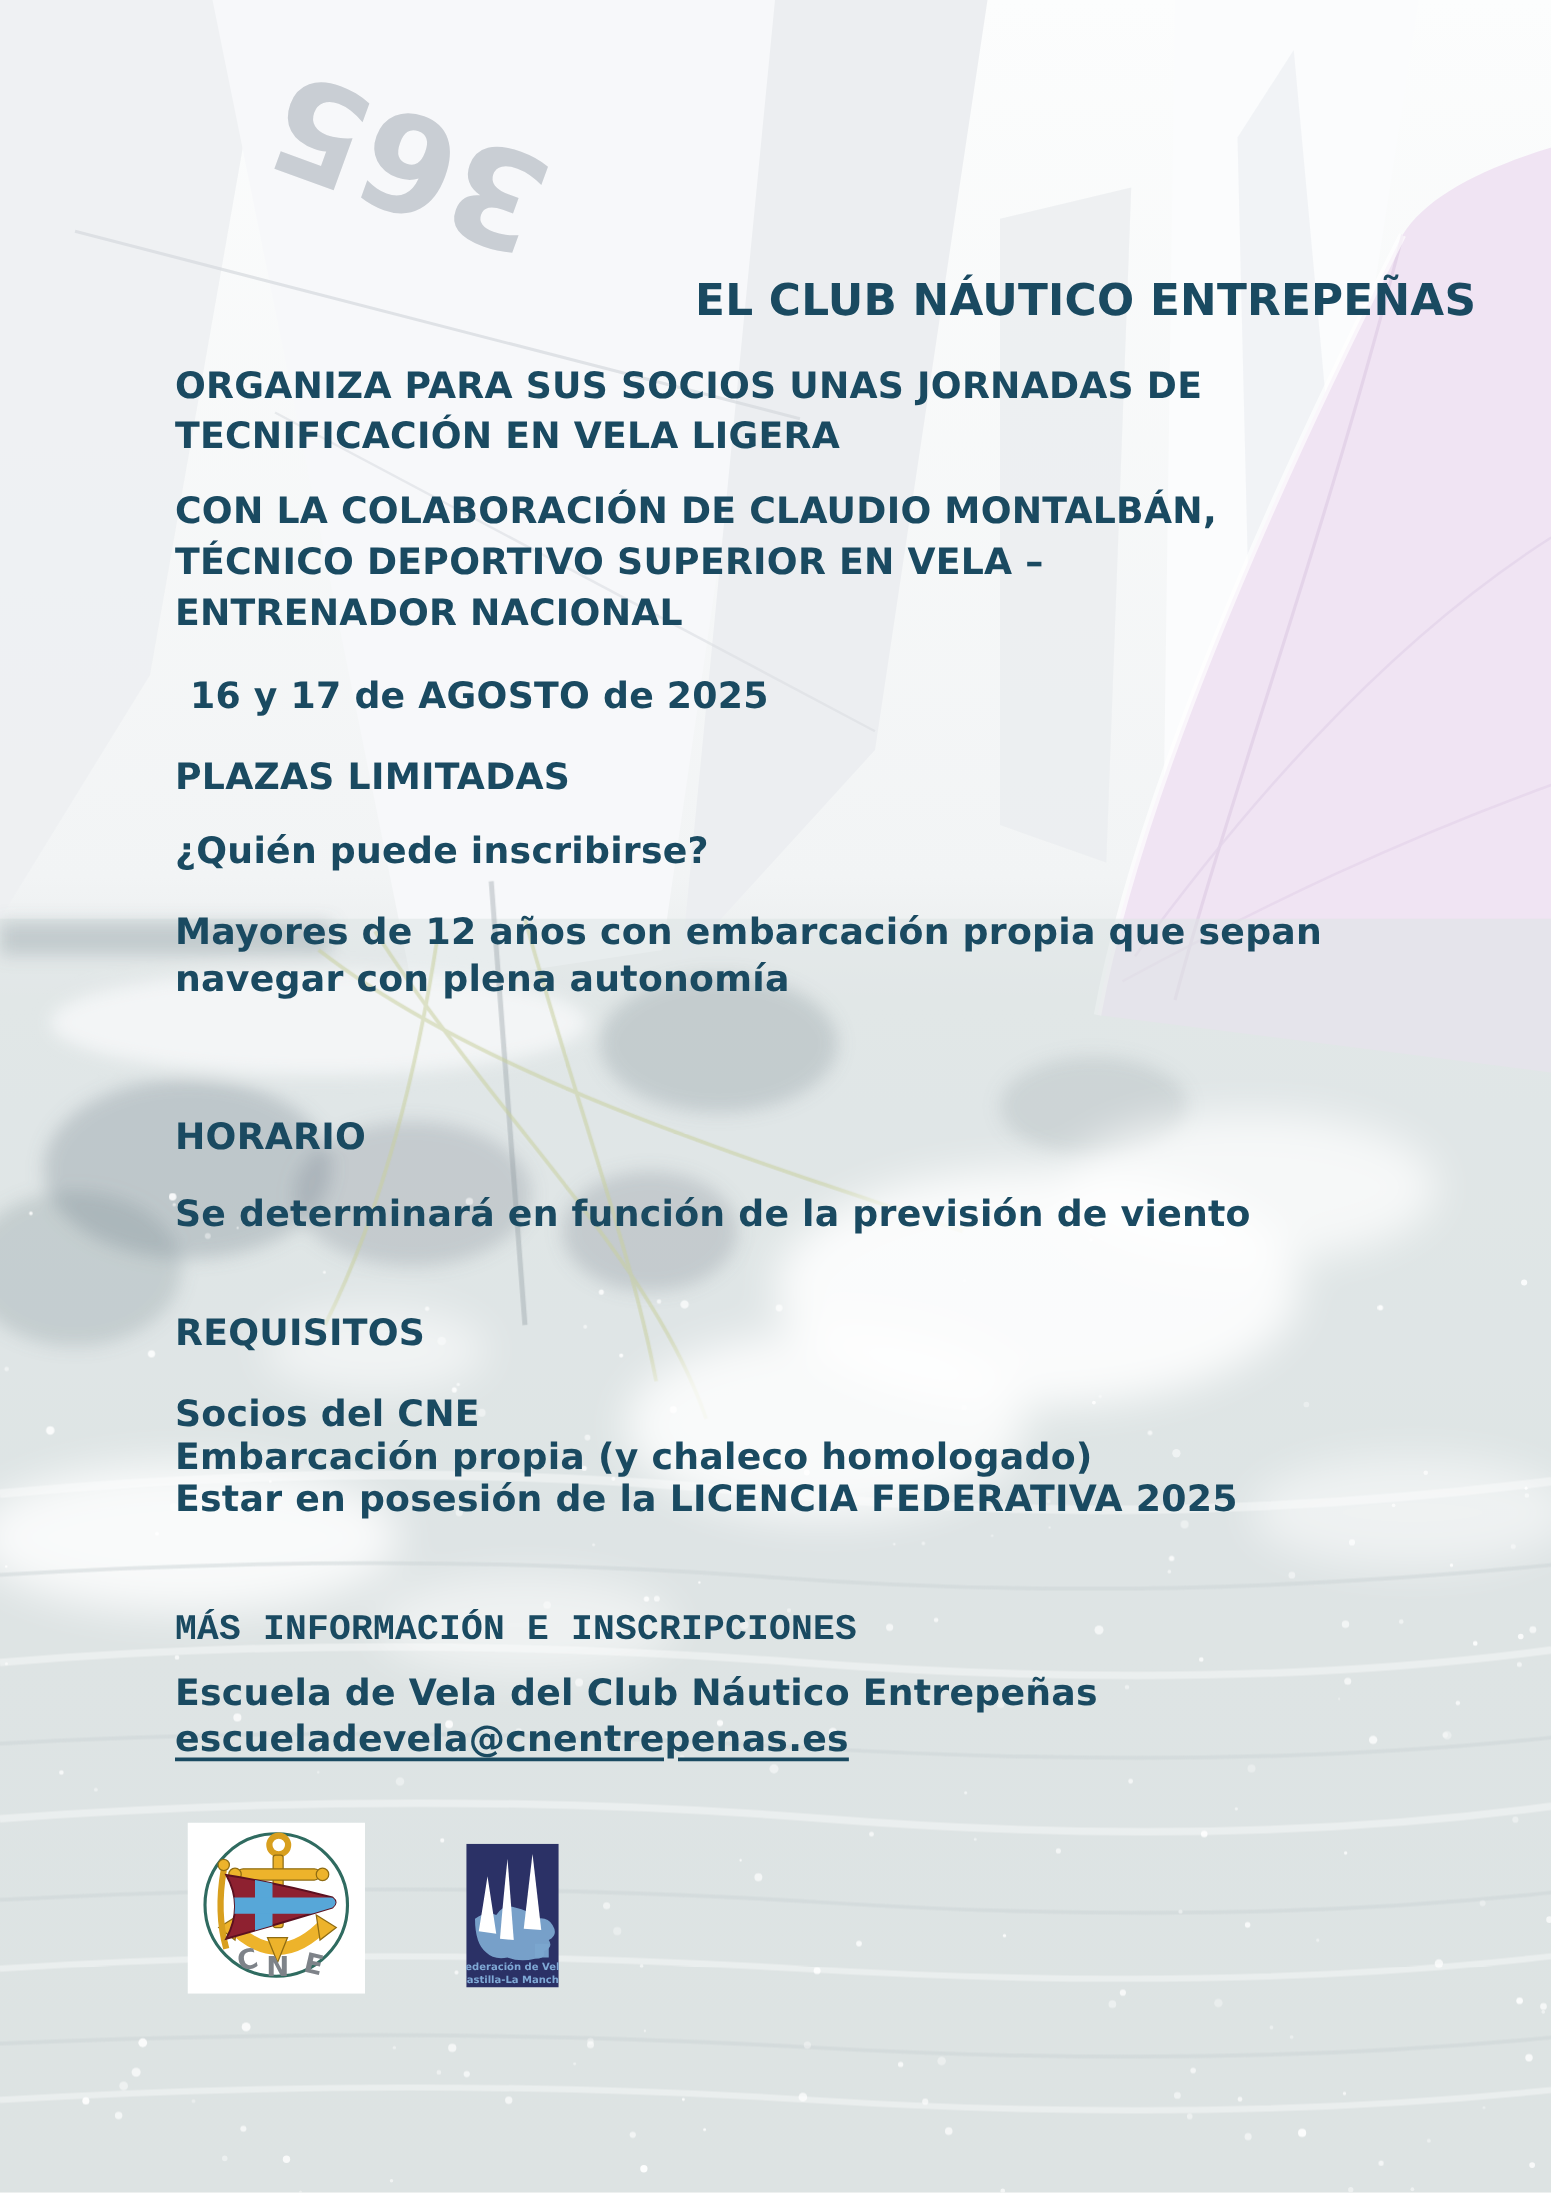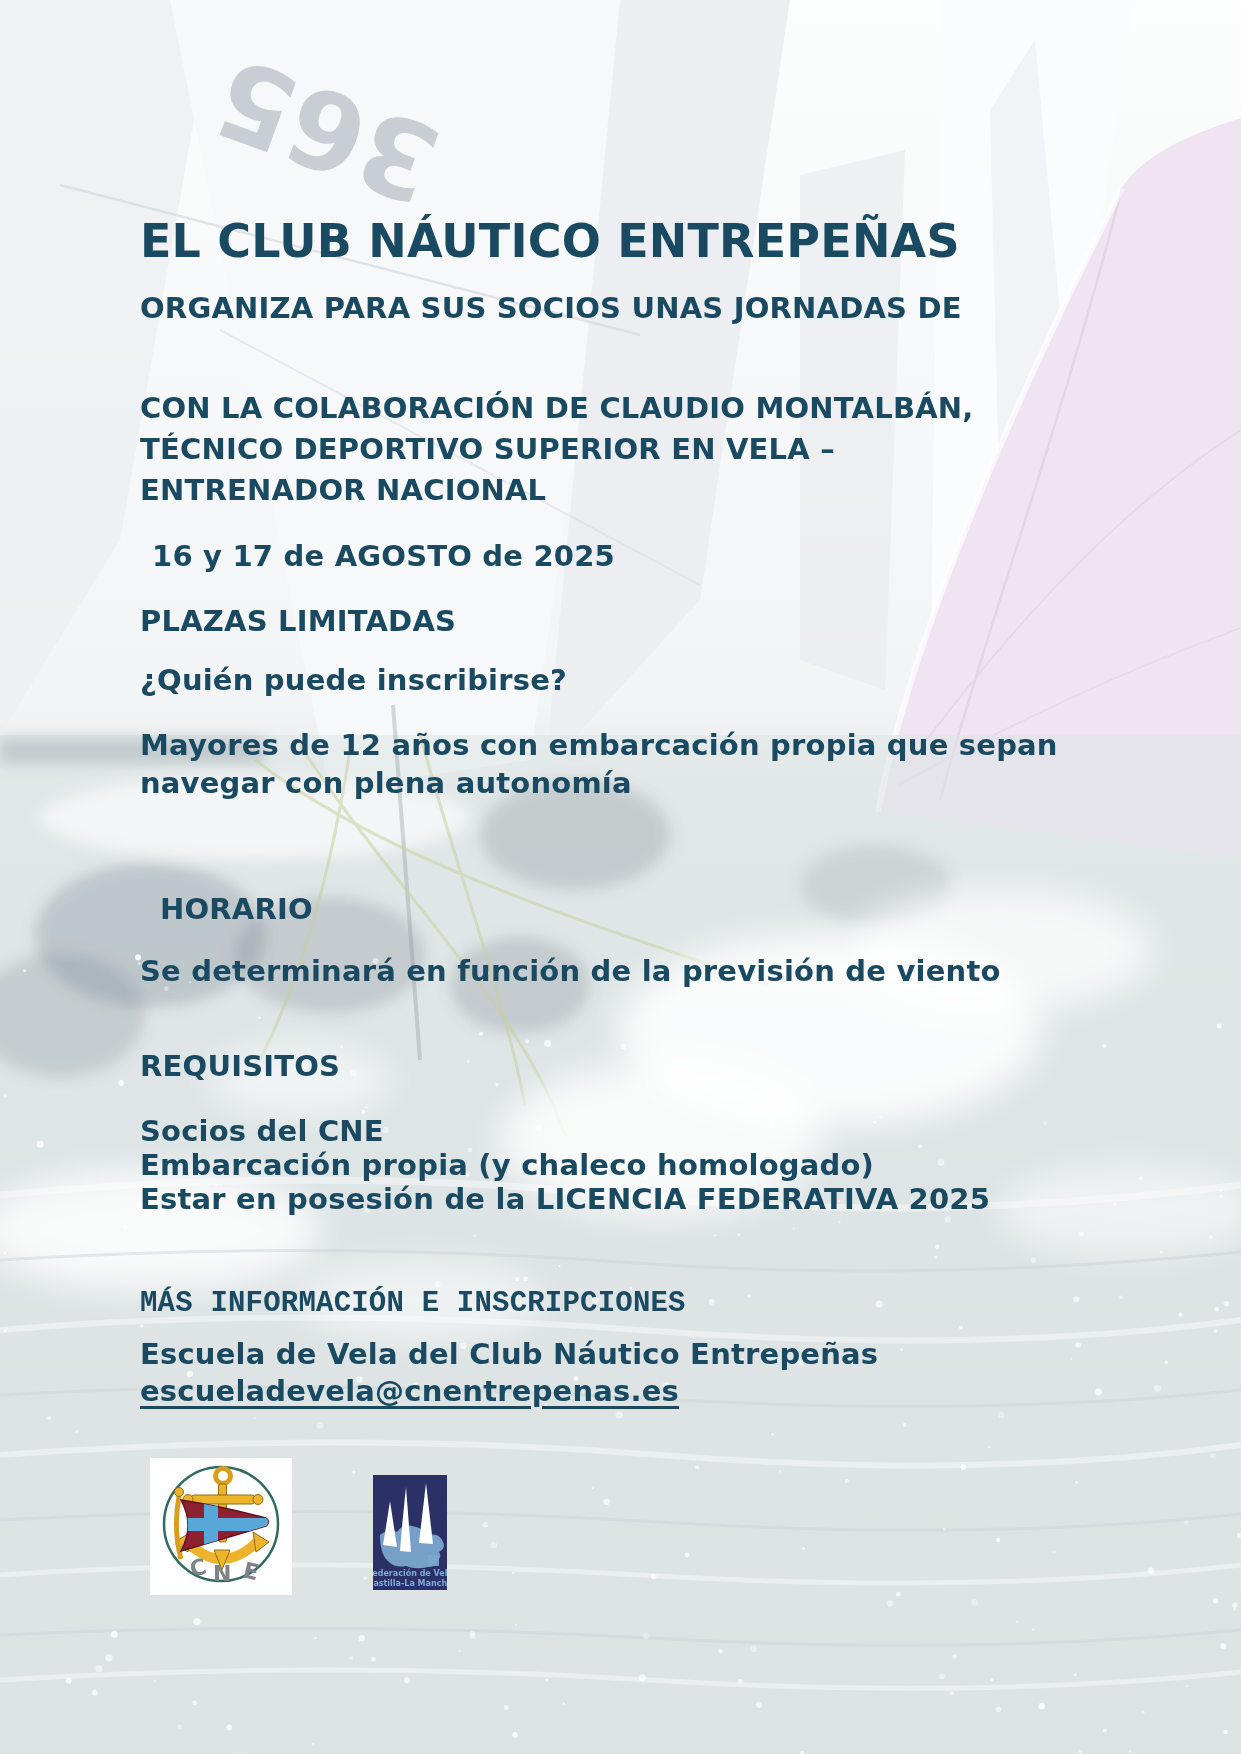--- a/index.html
+++ b/index.html
@@ -9,30 +9,30 @@
     background:#ffffff;
   }
   .page{position:relative;width:1241px;height:1754px;overflow:hidden;}
   .bg{position:absolute;inset:0;z-index:0;}
   .content{position:absolute;inset:0;z-index:1;}
   .tb{
     position:absolute;left:140px;right:60px;
     color:#1a4a61;font-weight:bold;white-space:nowrap;
     letter-spacing:0.2px;
   }
-  .fs-title{font-size:46px;line-height:42px;}
+  .fs-title{font-size:35px;line-height:42px;text-align:right;}
   .fs-body{font-size:29px;}
   .t-title{top:220px;}
   .t-intro{top:288px;line-height:40px;}
   .t-collab{top:388px;line-height:41px;}
   .t-dates{top:536px;line-height:40px;margin-left:12px;}
   .t-plazas{top:601px;line-height:40px;}
   .t-quien{top:660px;line-height:40px;}
   .t-mayores{top:726px;line-height:38px;}
-  .t-horario{top:889px;line-height:40px;margin-left:20px;}
+  .t-horario{top:889px;line-height:40px;}
   .t-sedet{top:951px;line-height:40px;}
   .t-req{top:1046px;line-height:40px;}
   .t-reqlist{top:1114px;line-height:34px;}
   .t-masinfo{top:1284px;line-height:40px;font-family:Liberation Mono, monospace;}
   .t-contact{top:1336px;line-height:37px;}
   .email{
     text-decoration:underline;
     text-decoration-thickness:3px;
     text-underline-offset:5px;
     color:#1a4a61;
@@ -323,20 +323,21 @@
         </g>
     </svg>
   </div>
 
   <div class="content">
 
     <div class="tb fs-title t-title">EL CLUB NÁUTICO ENTREPEÑAS</div>
 
     <div class="tb fs-body t-intro">
       <div>ORGANIZA PARA SUS SOCIOS UNAS JORNADAS DE</div>
+      <div>TECNIFICACIÓN EN VELA LIGERA</div>
     </div>
 
     <div class="tb fs-body t-collab">
       <div>CON LA COLABORACIÓN DE CLAUDIO MONTALBÁN,</div>
       <div>TÉCNICO DEPORTIVO SUPERIOR EN VELA –</div>
       <div>ENTRENADOR NACIONAL</div>
     </div>
 
     <div class="tb fs-body t-dates">16 y 17 de AGOSTO de 2025</div>
 

